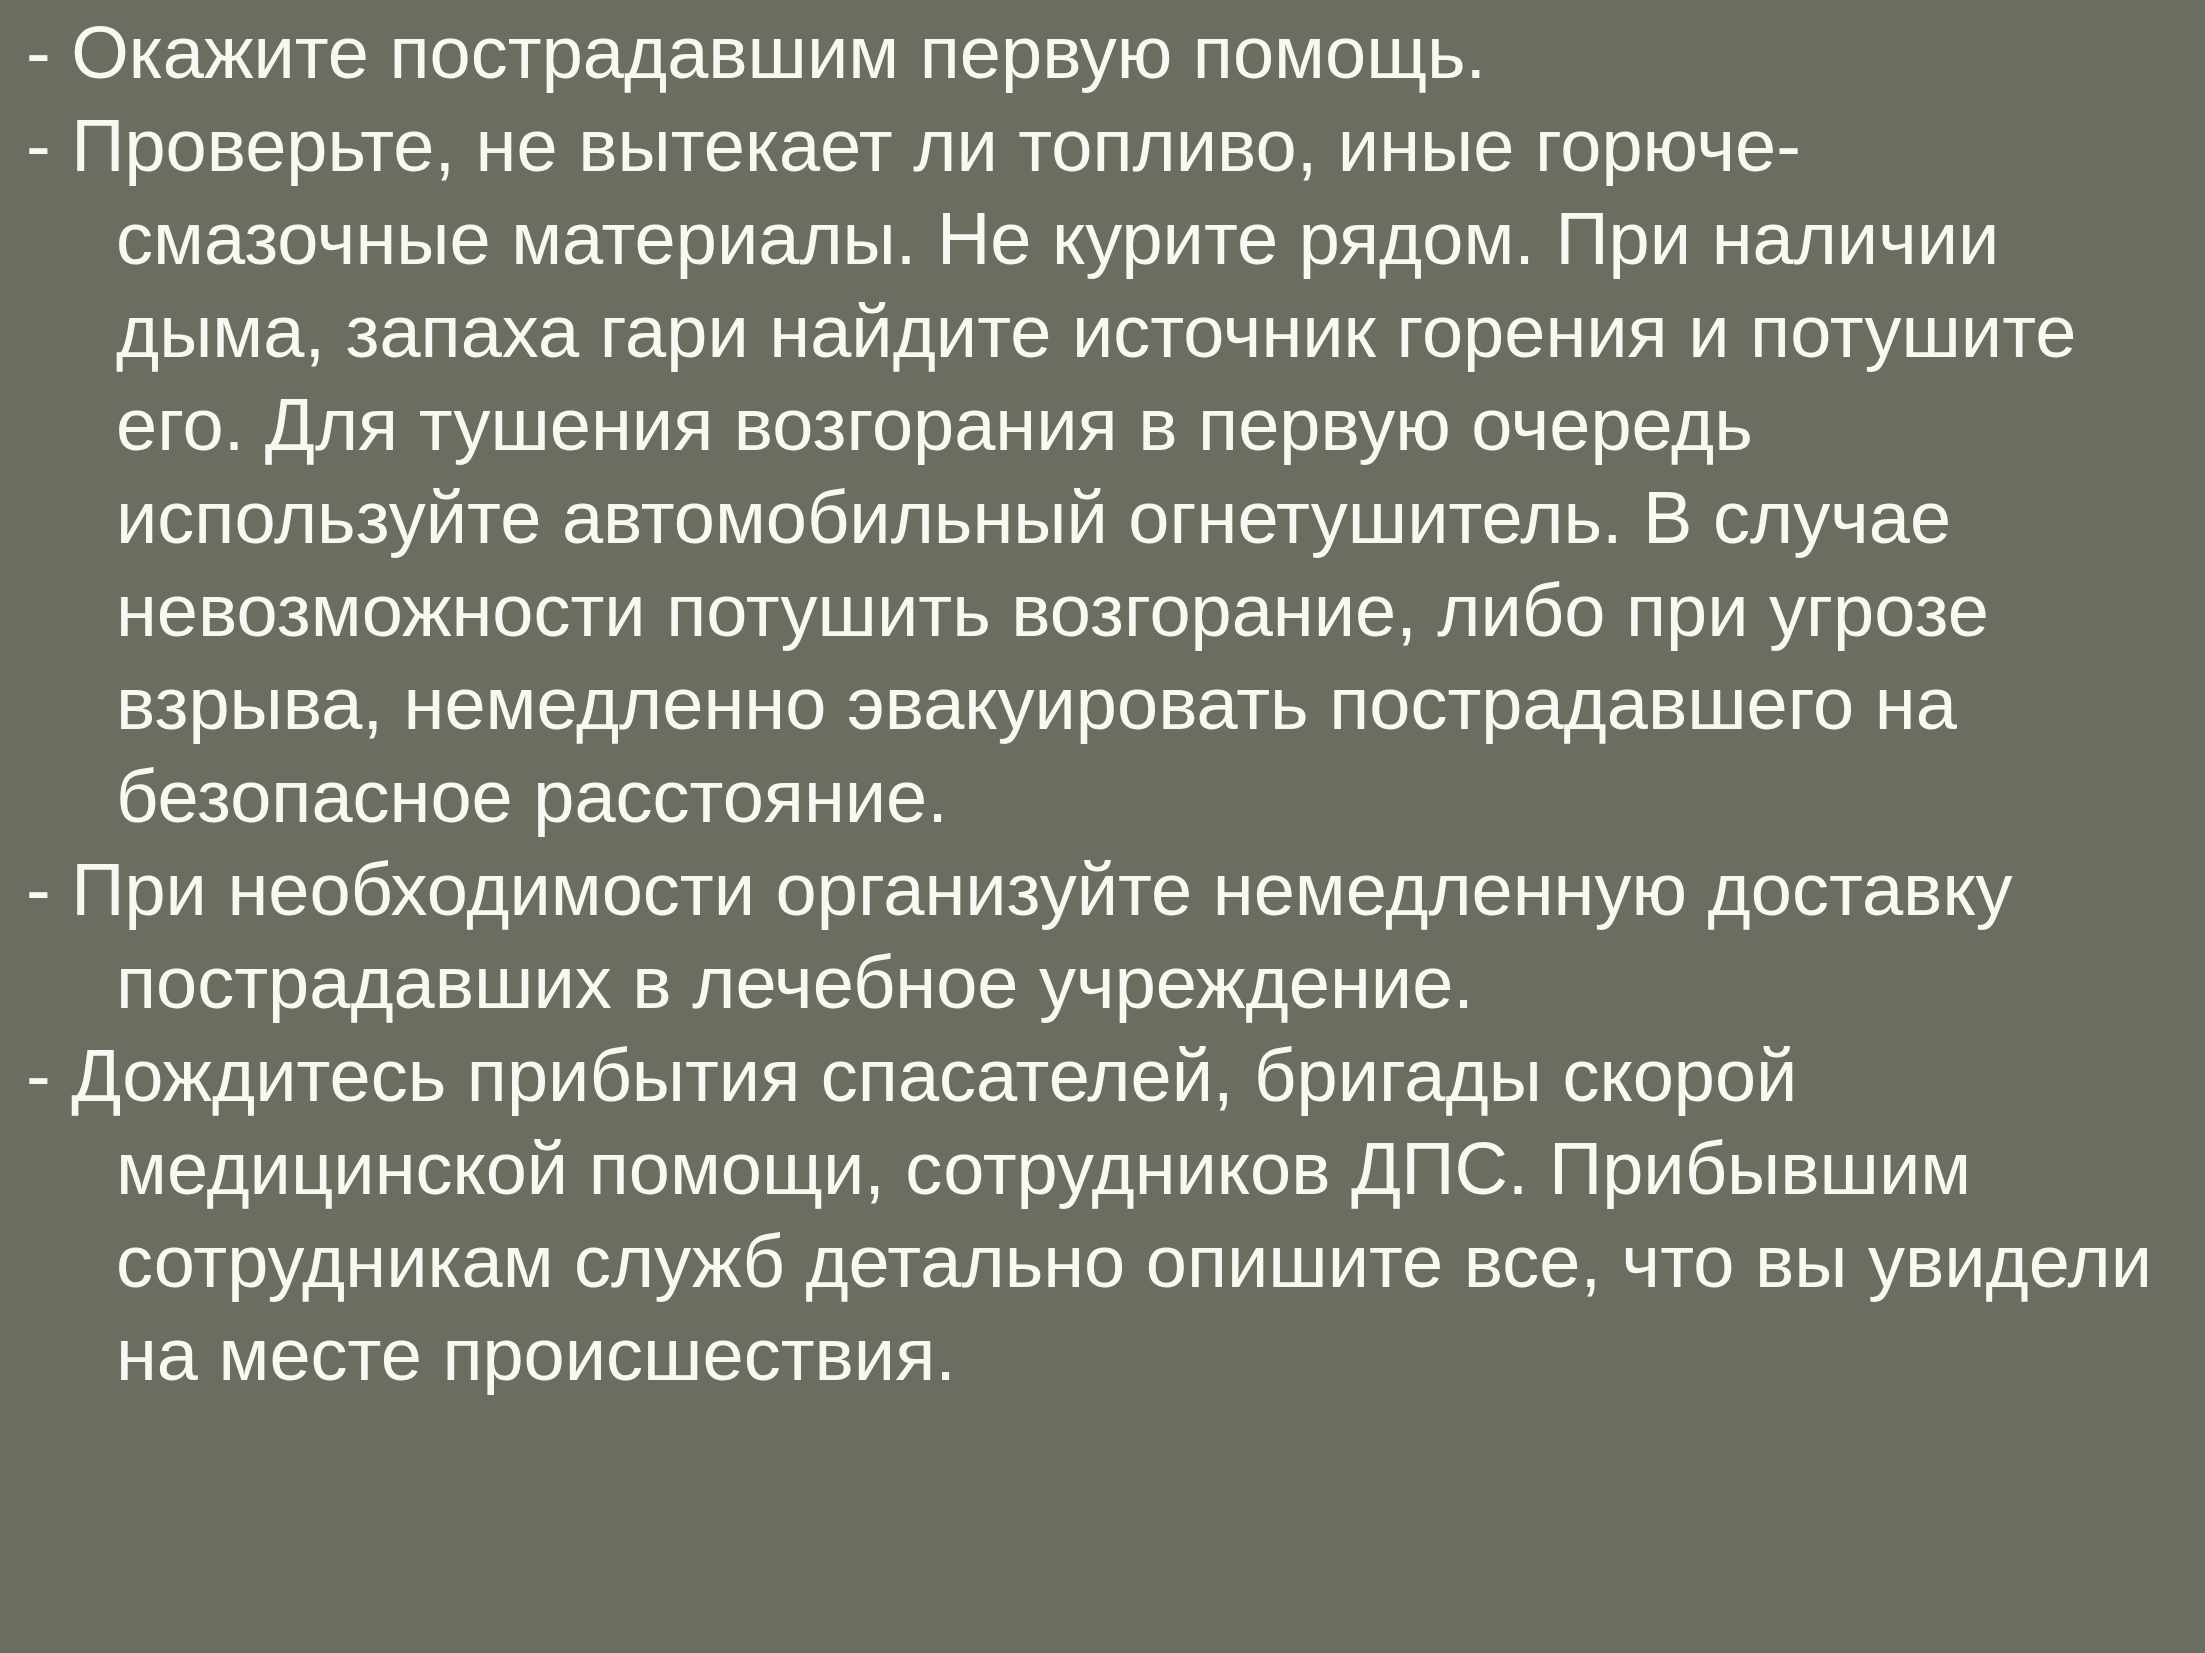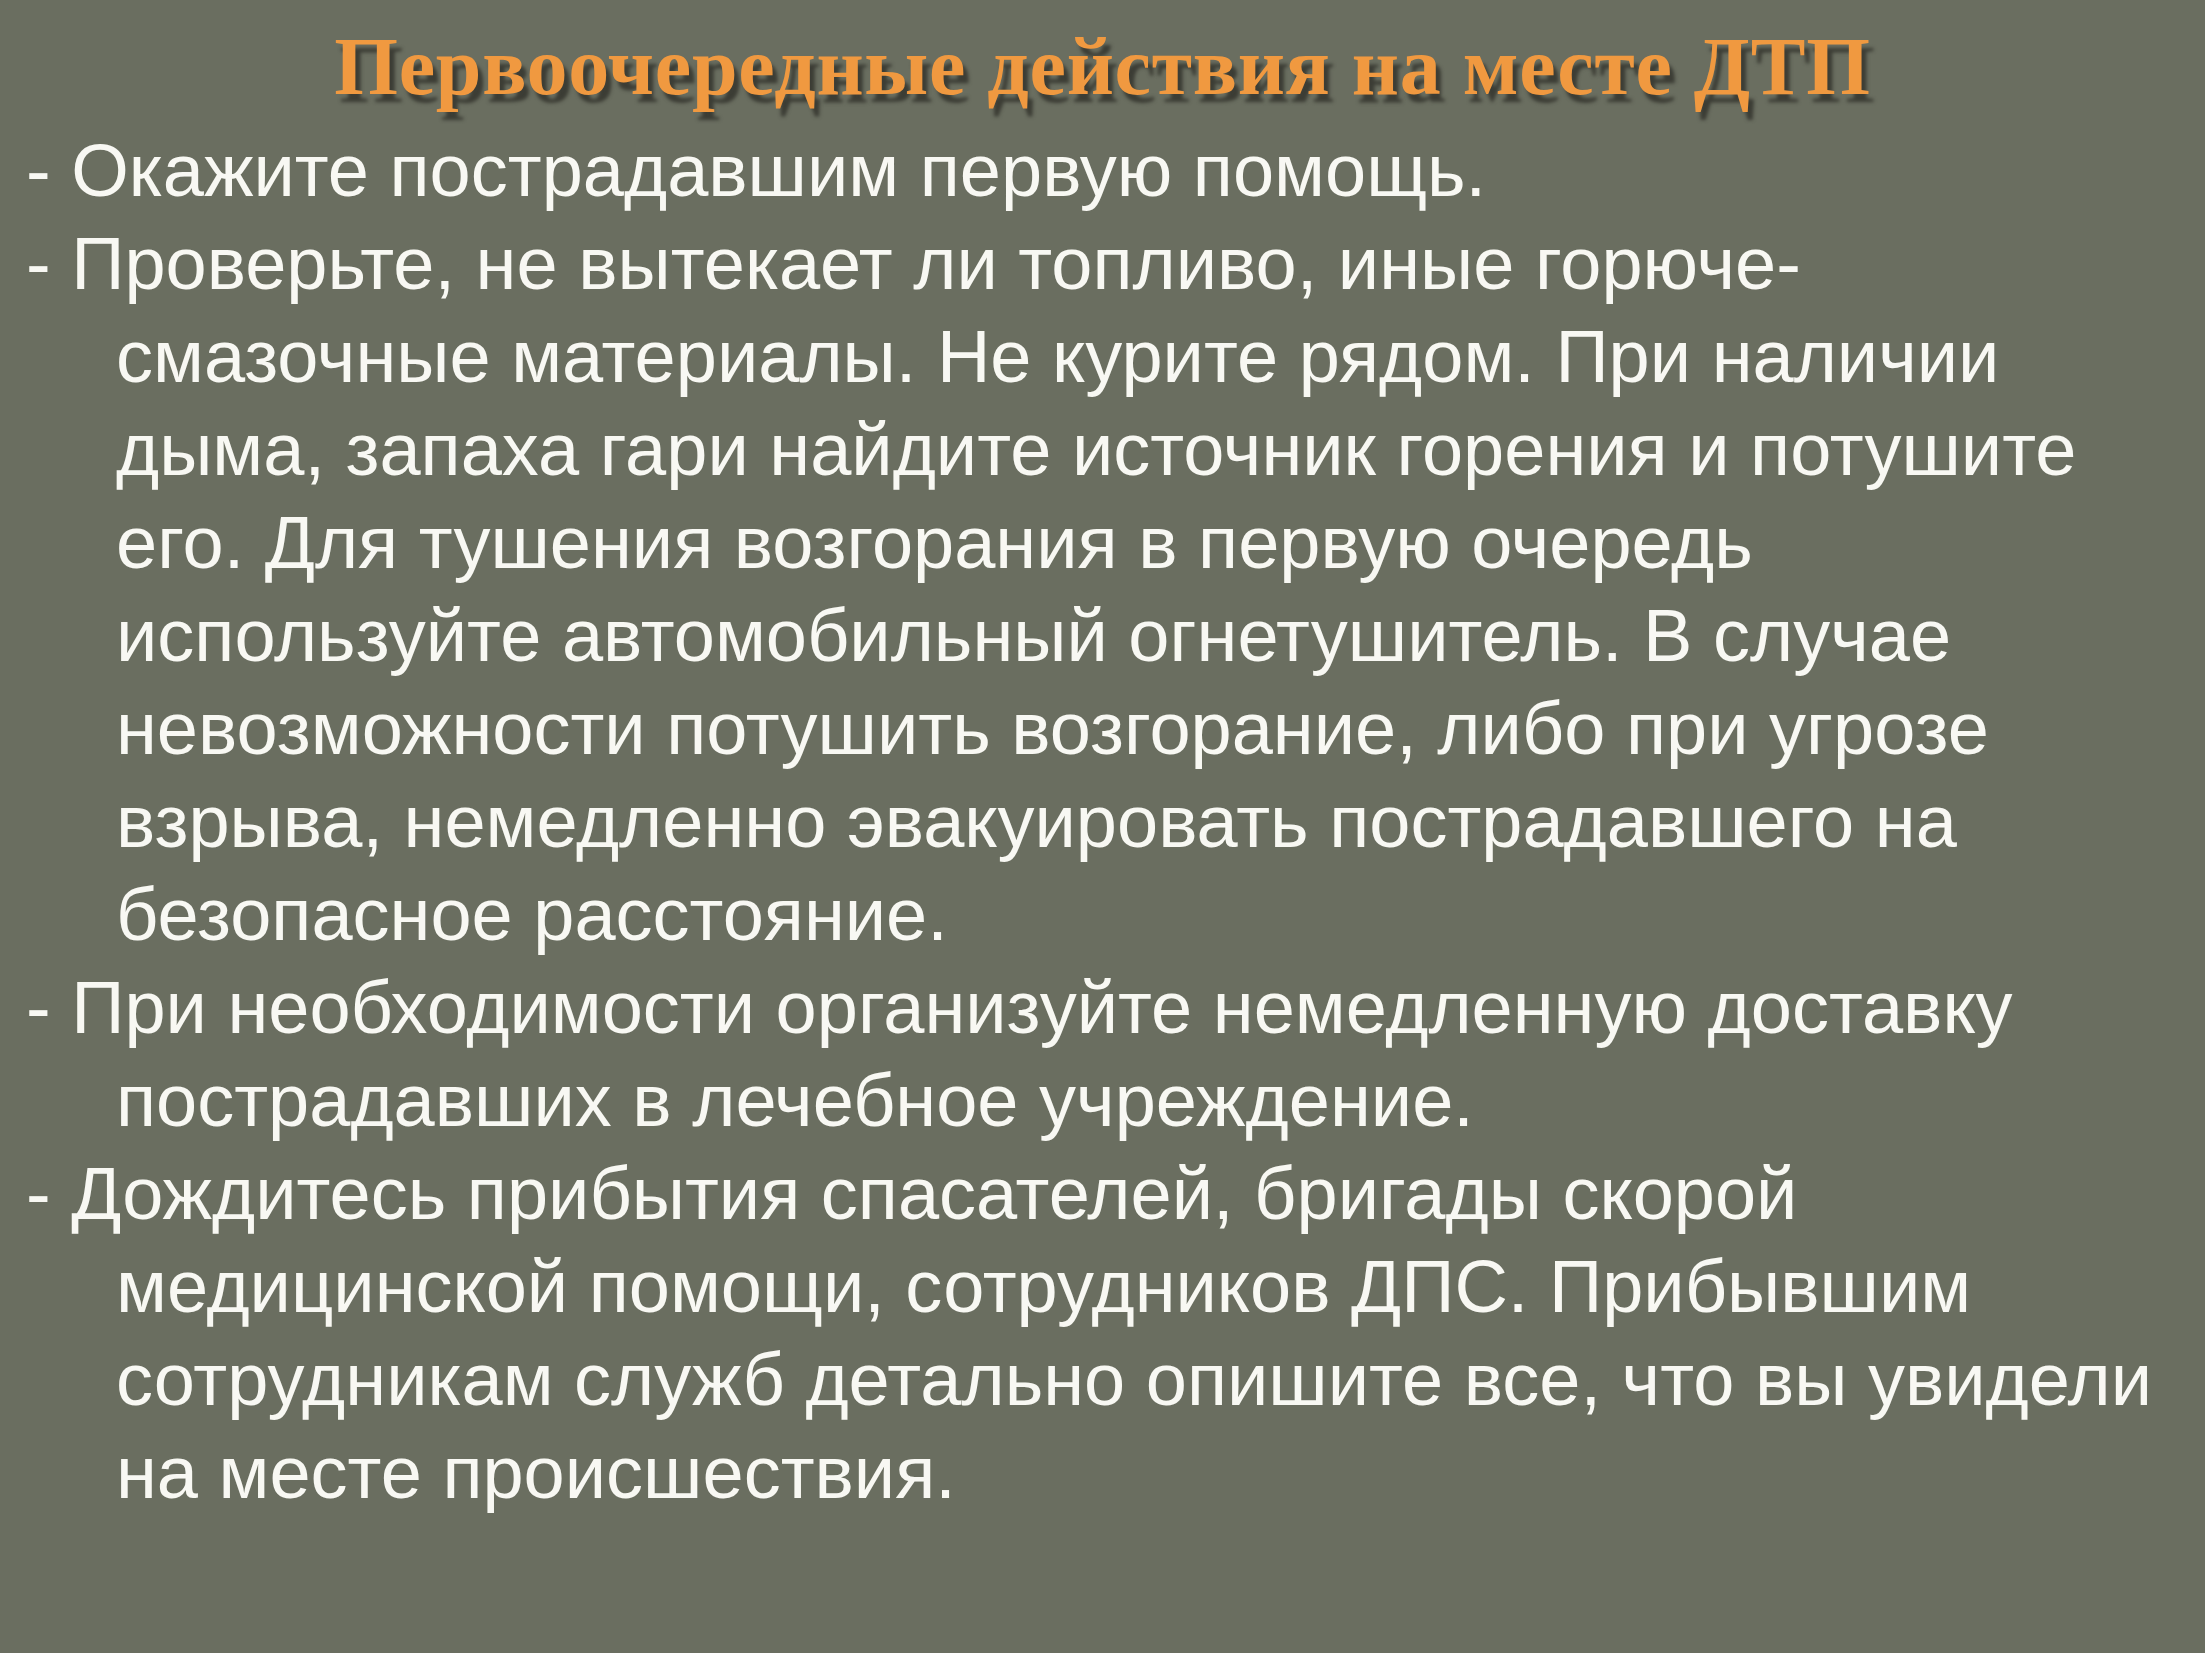--- a/index.html
+++ b/index.html
@@ -36,21 +36,20 @@
     white-space: pre-line;
     padding-left: 116px;   
     text-indent: -90px;   
     margin: 0;
   }
 </style>
 </head>
 <body>
 
 <div class="slide">
-  <h1 class="title">Первоочередные действия на месте ДТП</h1>
   <div class="bullet-list">
       <div class="bullet">- Окажите пострадавшим первую помощь.</div>
       <div class="bullet">- Проверьте, не вытекает ли топливо, иные горюче-
 смазочные материалы. Не курите рядом. При наличии
 дыма, запаха гари найдите источник горения и потушите
 его. Для тушения возгорания в первую очередь
 используйте автомобильный огнетушитель. В случае
 невозможности потушить возгорание, либо при угрозе
 взрыва, немедленно эвакуировать пострадавшего на
 безопасное расстояние.</div>

